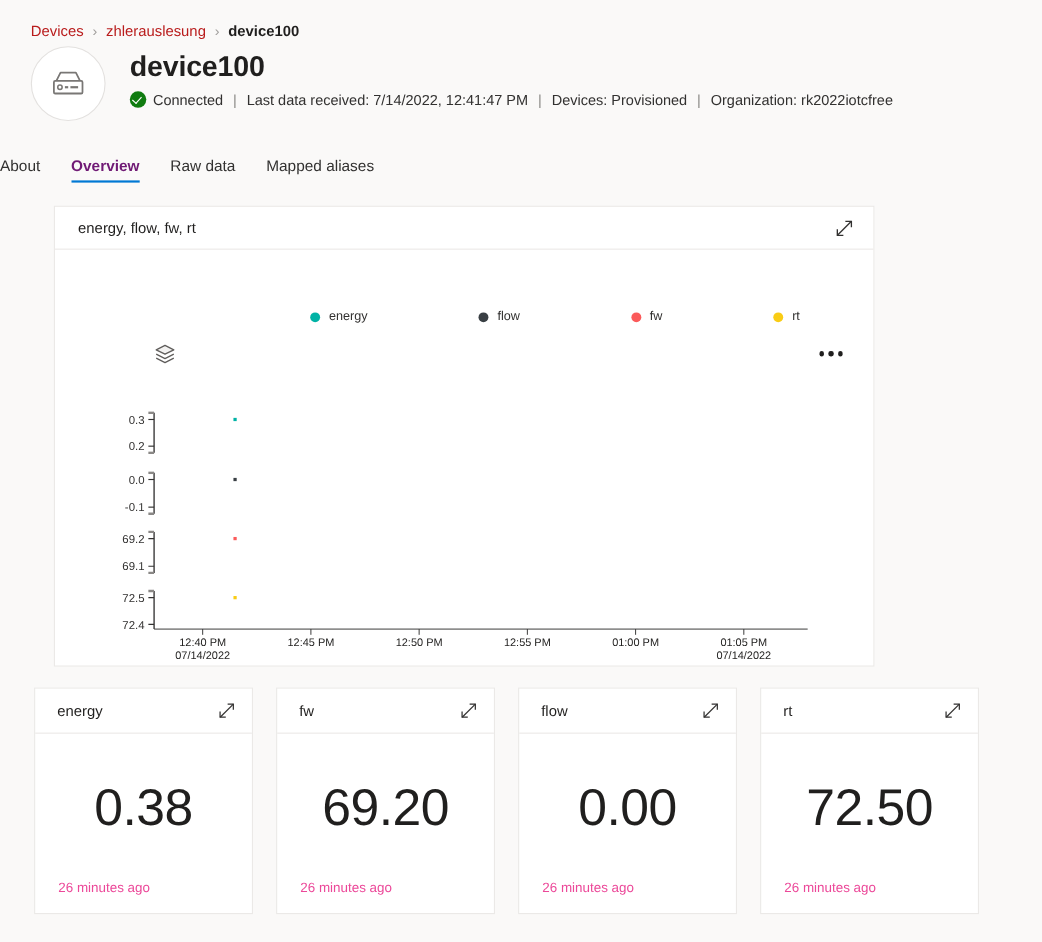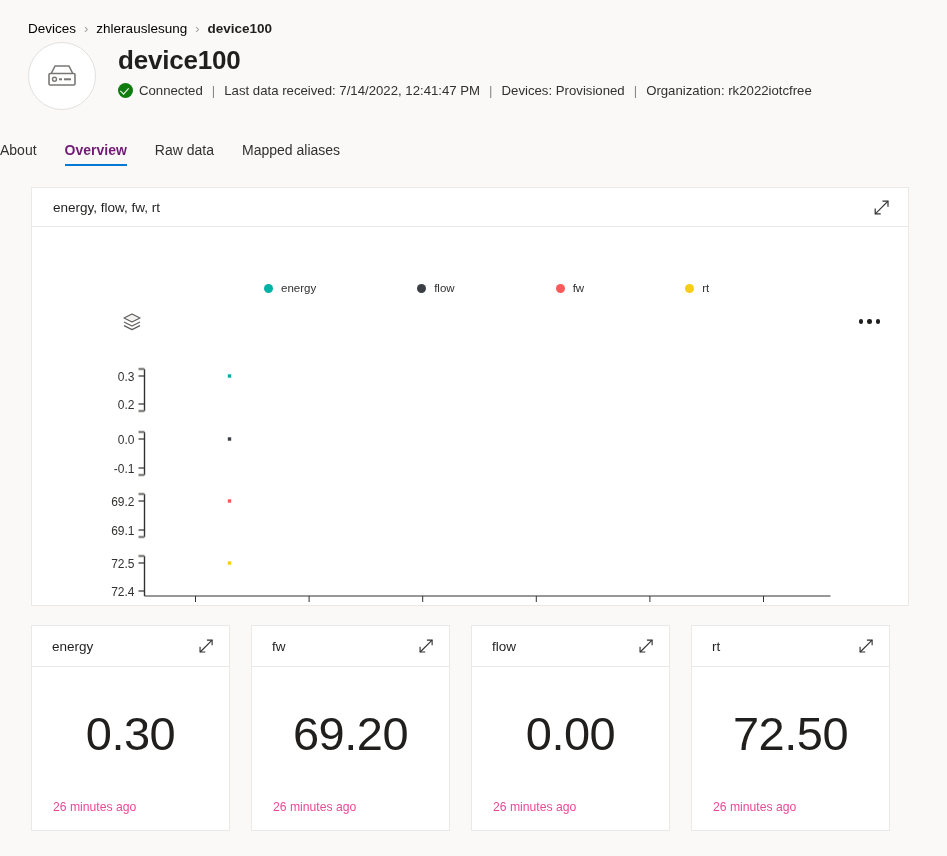--- a/index.html
+++ b/index.html
@@ -12,21 +12,21 @@
   }
 
   
   .breadcrumb {
     display: flex; align-items: center;
     padding: 18px 0 0 28px;
     font-size: 13.5px;
     color: #605e5c;
     height: 38px;
   }
-  .bc-item { color: #000000; cursor: pointer; }
+  .bc-item { color: #b91c1c; cursor: pointer; }
   .bc-item.current { color: #201f1e; font-weight: 600; }
   .bc-sep {
     margin: 0 8px; color: #a19f9d; font-size: 13px;
     display: inline-block; line-height: 1;
   }
 
   
   .dev-header {
     display: flex; align-items: flex-start;
     padding: 4px 0 0 28px;
@@ -78,22 +78,22 @@
   .tab.active { font-weight: 600; color: #701a75; }
   .tab.active::after {
     content: ""; position: absolute;
     left: 0; right: 0; bottom: 0;
     height: 2.5px; background: #0078d4;
   }
 
   
   .panel {
     position: absolute;
-    left: 31px; top: 187px;
-    width: 878px; height: 419px;
+    left: 49px; top: 187px;
+    width: 746px; height: 419px;
     background: #fff;
     border: 1px solid #ebe9e7;
   }
   .panel-head {
     height: 39px; border-bottom: 1px solid #ebe9e7;
     display: flex; align-items: center;
     padding: 0 14px 0 21px;
   }
   .panel-title { font-size: 13.5px; color: #201f1e; flex: 1; }
   .icon-btn {
@@ -310,21 +310,21 @@
       <span class="card-title">energy</span>
       <span class="icon-btn">
         <svg width="16" height="16" viewBox="0 0 17 17">
           <path d="M9.5 2.2 L15 2.2 L15 7.7" fill="none" stroke="#323130" stroke-width="1.2"></path>
           <path d="M15 2.2 L2.3 14.9" fill="none" stroke="#323130" stroke-width="1.2"></path>
           <path d="M7.7 14.9 L2.2 14.9 L2.2 9.4" fill="none" stroke="#323130" stroke-width="1.2"></path>
         </svg>
       </span>
     </div>
     <div class="card-body">
-      <span class="card-value">0.30</span>
+      <span class="card-value">0.38</span>
     </div>
     <div class="card-foot">26 minutes ago</div>
   </div>
 
   <div class="card">
     <div class="card-head">
       <span class="card-title">fw</span>
       <span class="icon-btn">
         <svg width="16" height="16" viewBox="0 0 17 17">
           <path d="M9.5 2.2 L15 2.2 L15 7.7" fill="none" stroke="#323130" stroke-width="1.2"></path>

